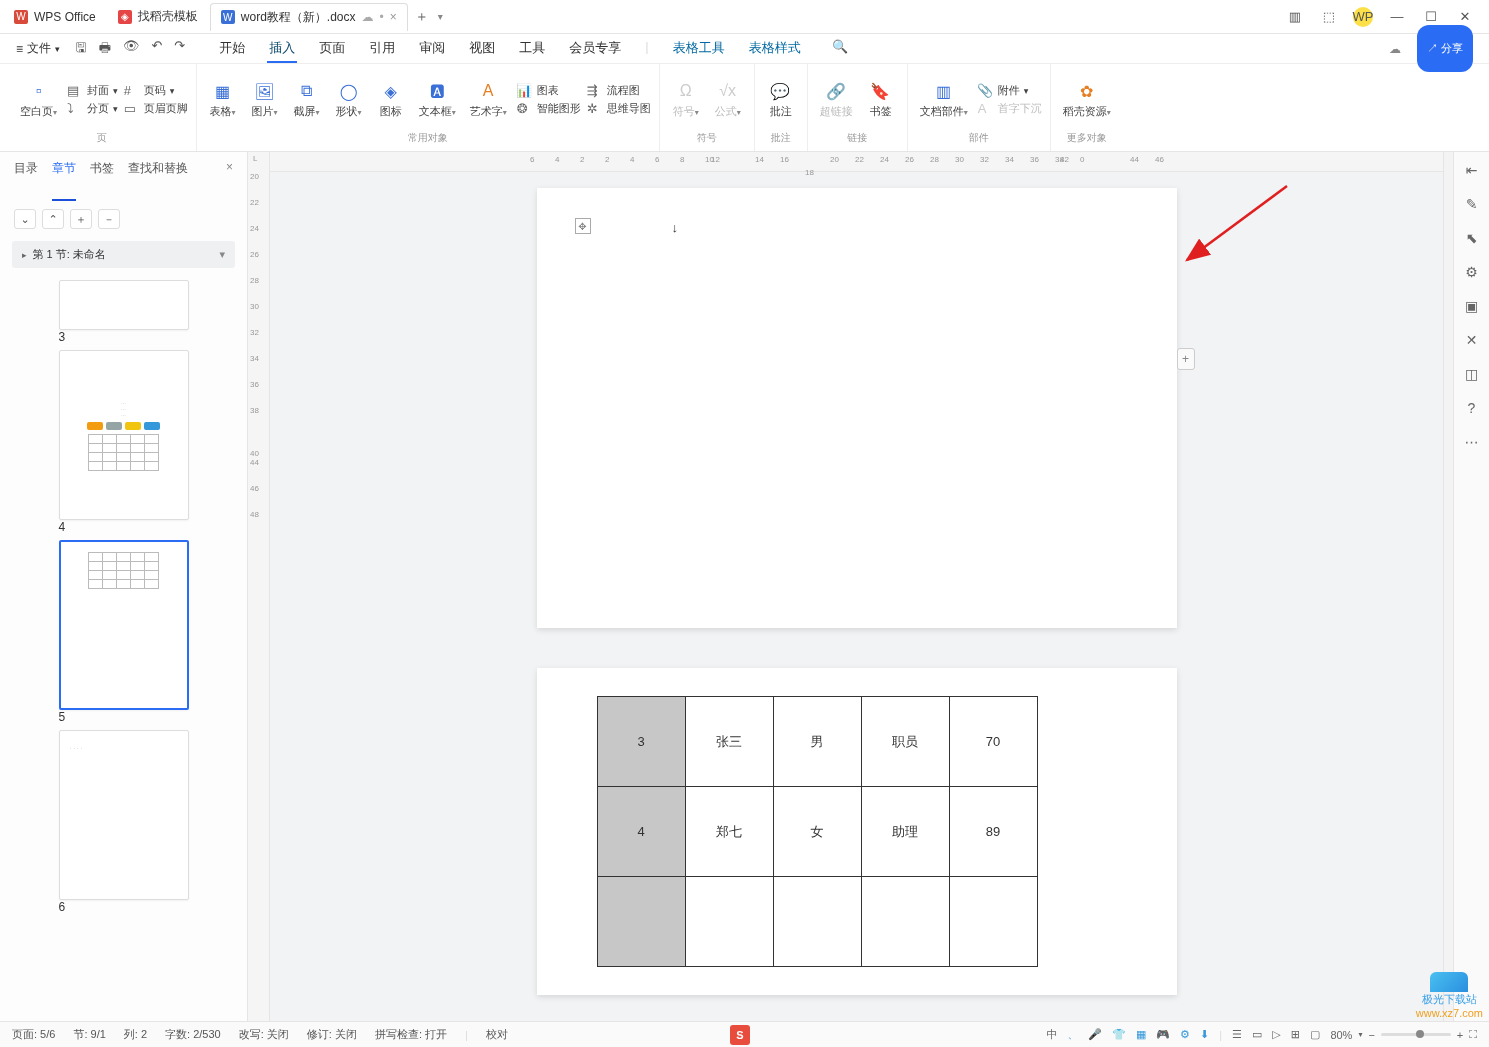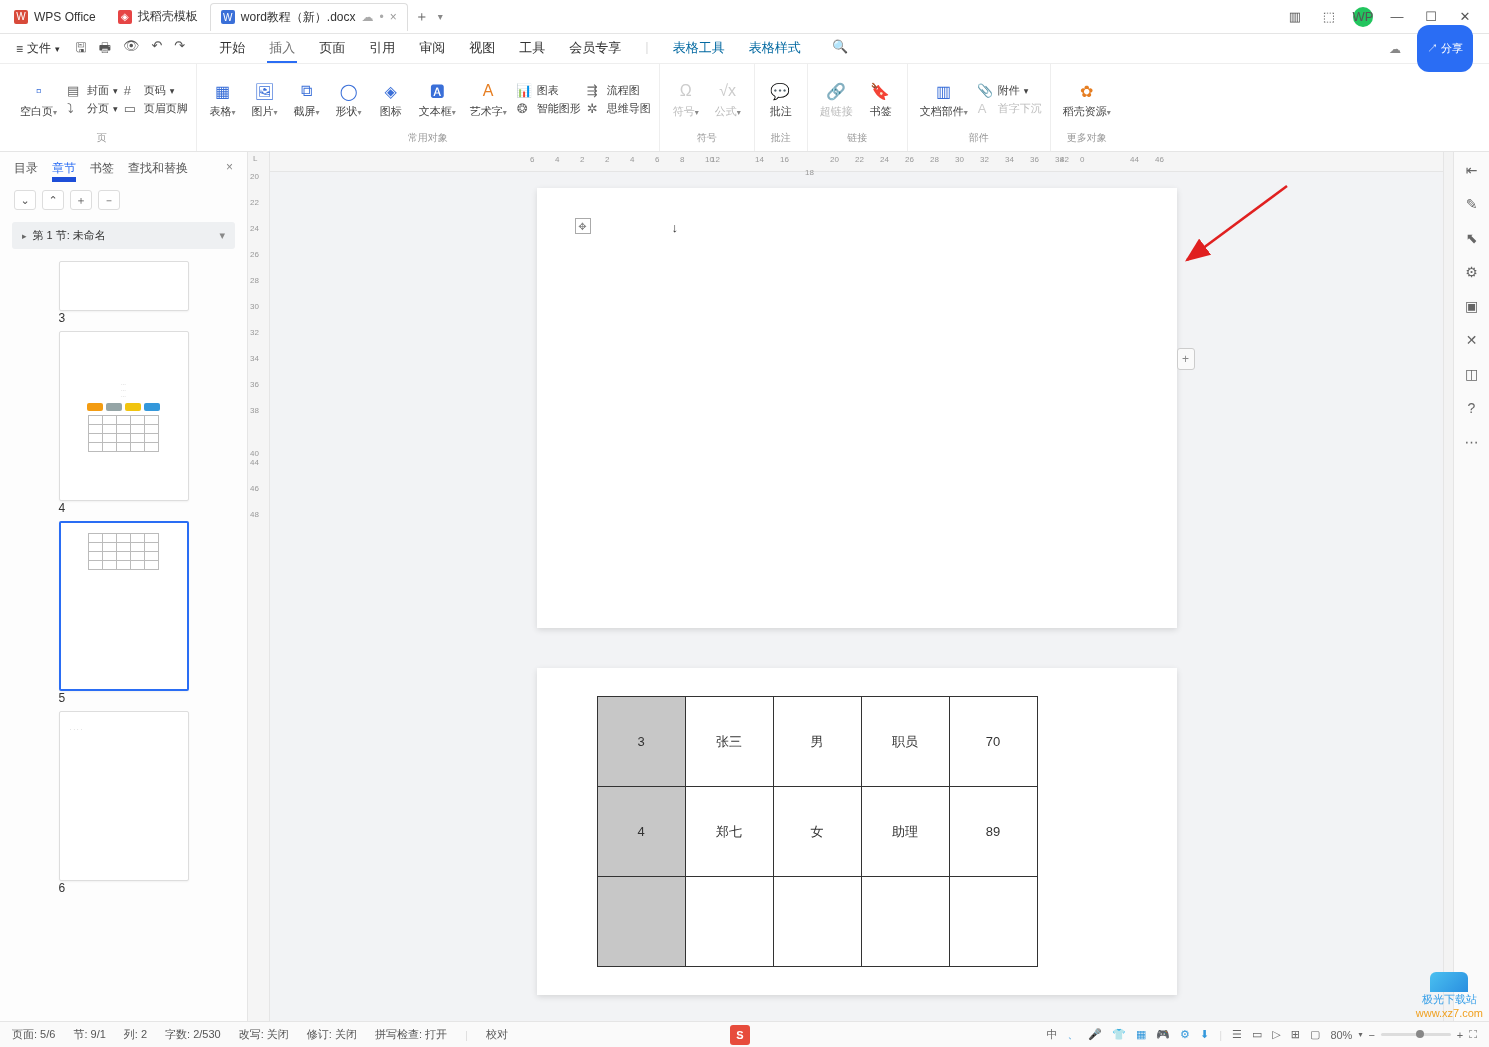--- a/index.html
+++ b/index.html
@@ -10,48 +10,48 @@
 .tab.active{background:#fff;border:1px solid #ddd;border-bottom:none}
 .tab .ico{width:14px;height:14px;display:inline-flex;align-items:center;justify-content:center;font-size:10px;color:#fff;border-radius:2px}
 .ico-w{background:#d84a3a}
 .ico-d{background:#e64545}
 .ico-wd{background:#3a6fd8}
 .tab-close{color:#999;font-size:12px}
 .tab-add{width:24px;text-align:center;color:#666;font-size:14px}
 .tab-dd{color:#888;font-size:10px;margin-left:4px}
 .winctrl{margin-left:auto;display:flex;gap:14px;align-items:center;padding-right:10px}
 .winctrl span{width:20px;text-align:center;color:#555;font-size:13px}
-.avatar{width:20px;height:20px;border-radius:50%;background:#22c55e;color:#fff;font-size:9px;display:flex;align-items:center;justify-content:center}
+.avatar{width:20px;height:20px;border-radius:50%;background:#fde047;color:#fff;font-size:9px;display:flex;align-items:center;justify-content:center}
 .menubar{height:30px;display:flex;align-items:center;padding:0 16px;gap:8px;border-bottom:1px solid #eee}
 .menubar .file{font-size:12px;color:#333;display:flex;align-items:center;gap:4px}
 .menubar .qicons{display:flex;gap:12px;margin-left:8px;color:#555}
 .menubar .qicons span{font-size:13px}
 .menutabs{display:flex;gap:20px;margin-left:24px}
 .menutabs span{font-size:13px;color:#333;padding:4px 2px}
-.menutabs .active{color:#737373;border-bottom:2px solid #2a6df4}
+.menutabs .active{color:#0c4a6e;border-bottom:2px solid #2a6df4}
 .menutabs .blue{color:#0369a1}
 .menuright{margin-left:auto;display:flex;gap:16px;align-items:center}
 .share{background:#2a6df4;color:#fff;padding:16px 10px;border-radius:12px;font-size:11px}
 .ribbon{height:88px;display:flex;border-bottom:1px solid #e5e5e5;padding:0 8px}
 .rgroup{display:flex;flex-direction:column;align-items:center;border-right:1px solid #eee;padding:4px 8px}
 .rgroup:last-child{border-right:none}
 .rrow{display:flex;gap:6px;flex:1;align-items:center}
 .rbtn{display:flex;flex-direction:column;align-items:center;gap:2px;padding:2px 4px;font-size:11px;color:#444;min-width:36px}
 .rbtn .ric{width:22px;height:22px;display:flex;align-items:center;justify-content:center;font-size:16px;color:#3a6fd8}
 .rbtn small{font-size:8px;color:#888}
 .rsmall{display:flex;flex-direction:column;gap:2px}
 .rsmall .srow{display:flex;align-items:center;gap:4px;font-size:11px;color:#444}
 .rsmall .srow .ric{width:16px;height:16px;font-size:13px;color:#666}
 .glabel{font-size:10px;color:#999;padding-bottom:2px}
 .disabled{color:#bbb!important}
 .disabled .ric{color:#ccc!important}
 .body{flex:1;display:flex;overflow:hidden}
 .navpanel{width:248px;border-right:1px solid #e5e5e5;display:flex;flex-direction:column;background:#fdfdfd}
 .navtabs{display:flex;gap:14px;padding:8px 14px 0;font-size:12px;color:#555}
-.navtabs span.active{color:#2a6df4;border-bottom:5px solid #1d4ed8;padding-bottom:0}
+.navtabs span.active{color:#2a6df4;border-bottom:2px solid #1d4ed8;padding-bottom:22px}
 .navtabs .close{margin-left:auto;color:#888}
 .navtools{display:flex;gap:6px;padding:8px 14px}
 .navtools button{width:22px;height:20px;border:1px solid #ddd;background:#fff;border-radius:3px;font-size:11px;color:#555}
 .section{margin:4px 12px;background:#eef0f2;padding:6px 10px;border-radius:3px;font-size:11px;display:flex;align-items:center}
 .section::before{content:"▸";margin-right:6px;color:#666;font-size:9px}
 .section .dd{margin-left:auto;color:#888}
 .thumbs{flex:1;overflow:auto;padding:8px 0;display:flex;flex-direction:column;align-items:center;gap:6px}
 .thumb{width:130px;background:#fff;border:1px solid #ddd;border-radius:2px;box-shadow:0 1px 2px rgba(0,0,0,.05)}
 .thumb.sel{border:2px solid #2a6df4}
 .thumb-inner{height:100%;display:flex;flex-direction:column;align-items:center;justify-content:center;gap:4px;font-size:6px;color:#aaa}

